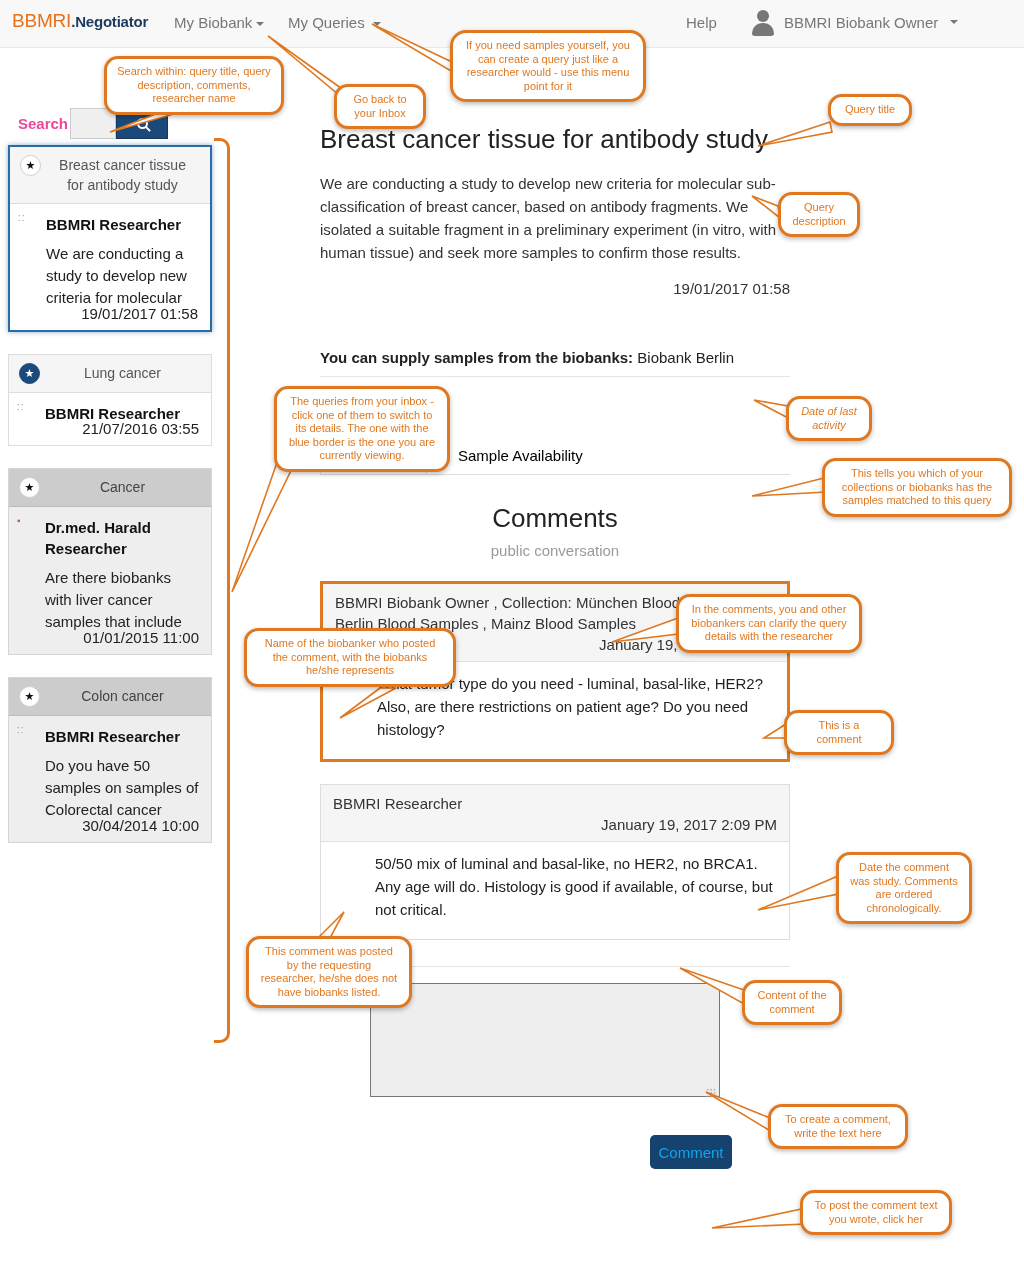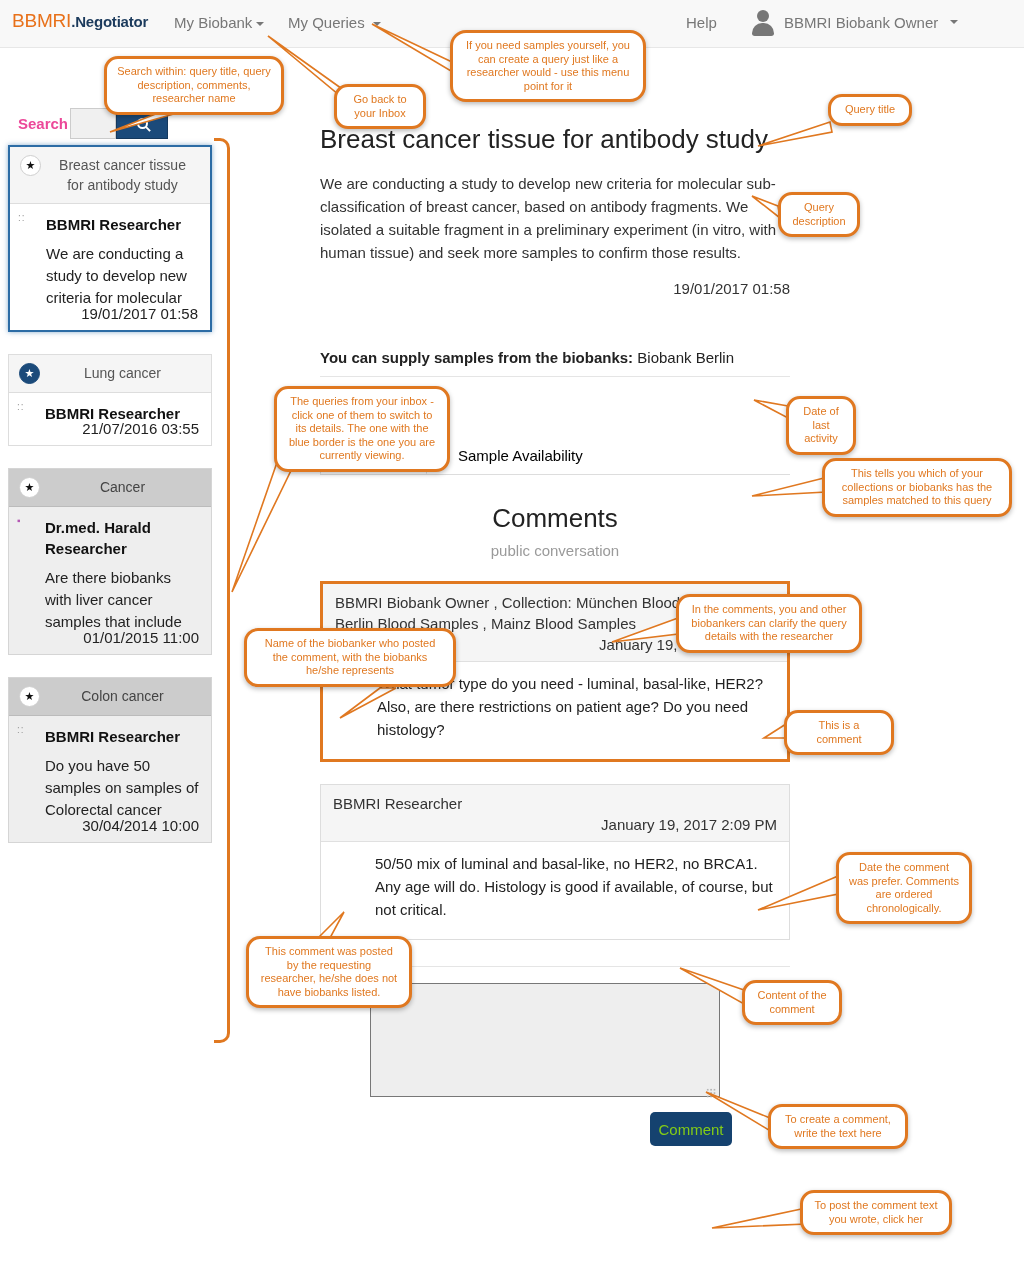--- a/index.html
+++ b/index.html
@@ -150,22 +150,22 @@
     margin-left:50px; width:350px; height:114px;
     background:#eeeeee; border:1px solid #777777; resize:none;
     font-family:"Liberation Sans", sans-serif; font-size:14px;
     position:relative;
   }
   .ta-grip { position:absolute; left:386px; top:105px; width:10px;height:10px;
     background:
       radial-gradient(circle, #b0b0b0 1px, transparent 1px) 0 0/3.4px 3.4px;
     opacity:.9; }
   .comment-btn {
-    margin-top:12px; margin-left:330px; width:82px; height:34px;
-    background:#15426f; color:#84cc16; border:none; border-radius:5px;
+    margin-top:35px; margin-left:330px; width:82px; height:34px;
+    background:#15426f; color:#0ea5e9; border:none; border-radius:5px;
     font-size:15px; cursor:pointer; font-family:"Liberation Sans", sans-serif;
   }
 
   
   .callout {
     position:absolute; background:#ffffff; border:3px solid #e07820;
     border-radius:14px; color:#e07820; text-align:center;
     font-size:11px; line-height:13.5px; padding:6px 9px;
     box-shadow:0 2px 5px rgba(0,0,0,0.28);
     z-index:40;
@@ -344,22 +344,22 @@
   <polygon points="806,1208 712,1228 806,1224" fill="#ffffff" stroke="#e07820" stroke-width="1.6"></polygon>
 </svg>
 </div>
 
 <div class="callout" style="left:104px;top:56px;width:180px;">Search within: query title, query description, comments, researcher name</div>
 <div class="callout" style="left:334px;top:84px;width:92px;">Go back to your Inbox</div>
 <div class="callout" style="left:450px;top:30px;width:196px;border-radius:16px;">If you need samples yourself, you can create a query just like a researcher would - use this menu point for it</div>
 <div class="callout" style="left:828px;top:94px;width:84px;">Query title</div>
 <div class="callout" style="left:778px;top:192px;width:82px;">Query description</div>
 <div class="callout" style="left:274px;top:386px;width:176px;">The queries from your inbox - click one of them to switch to its details. The one with the blue border is the one you are currently viewing.</div>
-<div class="callout" style="left:786px;top:396px;width:70px;">Date of last activity</div>
+<div class="callout" style="left:786px;top:396px;width:86px;font-style:italic;">Date of last activity</div>
 <div class="callout" style="left:822px;top:458px;width:190px;">This tells you which of your collections or biobanks has the samples matched to this query</div>
 <div class="callout" style="left:676px;top:594px;width:186px;">In the comments, you and other biobankers can clarify the query details with the researcher</div>
 <div class="callout" style="left:244px;top:628px;width:212px;">Name of the biobanker who posted the comment, with the biobanks he/she represents</div>
 <div class="callout" style="left:784px;top:710px;width:110px;">This is a comment</div>
-<div class="callout" style="left:836px;top:852px;width:136px;">Date the comment was prefer. Comments are ordered chronologically.</div>
+<div class="callout" style="left:836px;top:852px;width:136px;">Date the comment was study. Comments are ordered chronologically.</div>
 <div class="callout" style="left:246px;top:936px;width:166px;">This comment was posted by the requesting researcher, he/she does not have biobanks listed.</div>
 <div class="callout" style="left:742px;top:980px;width:100px;">Content of the comment</div>
 <div class="callout" style="left:768px;top:1104px;width:140px;">To create a comment, write the text here</div>
 <div class="callout" style="left:800px;top:1190px;width:152px;">To post the comment text you wrote, click her</div>
 
 </body></html>

